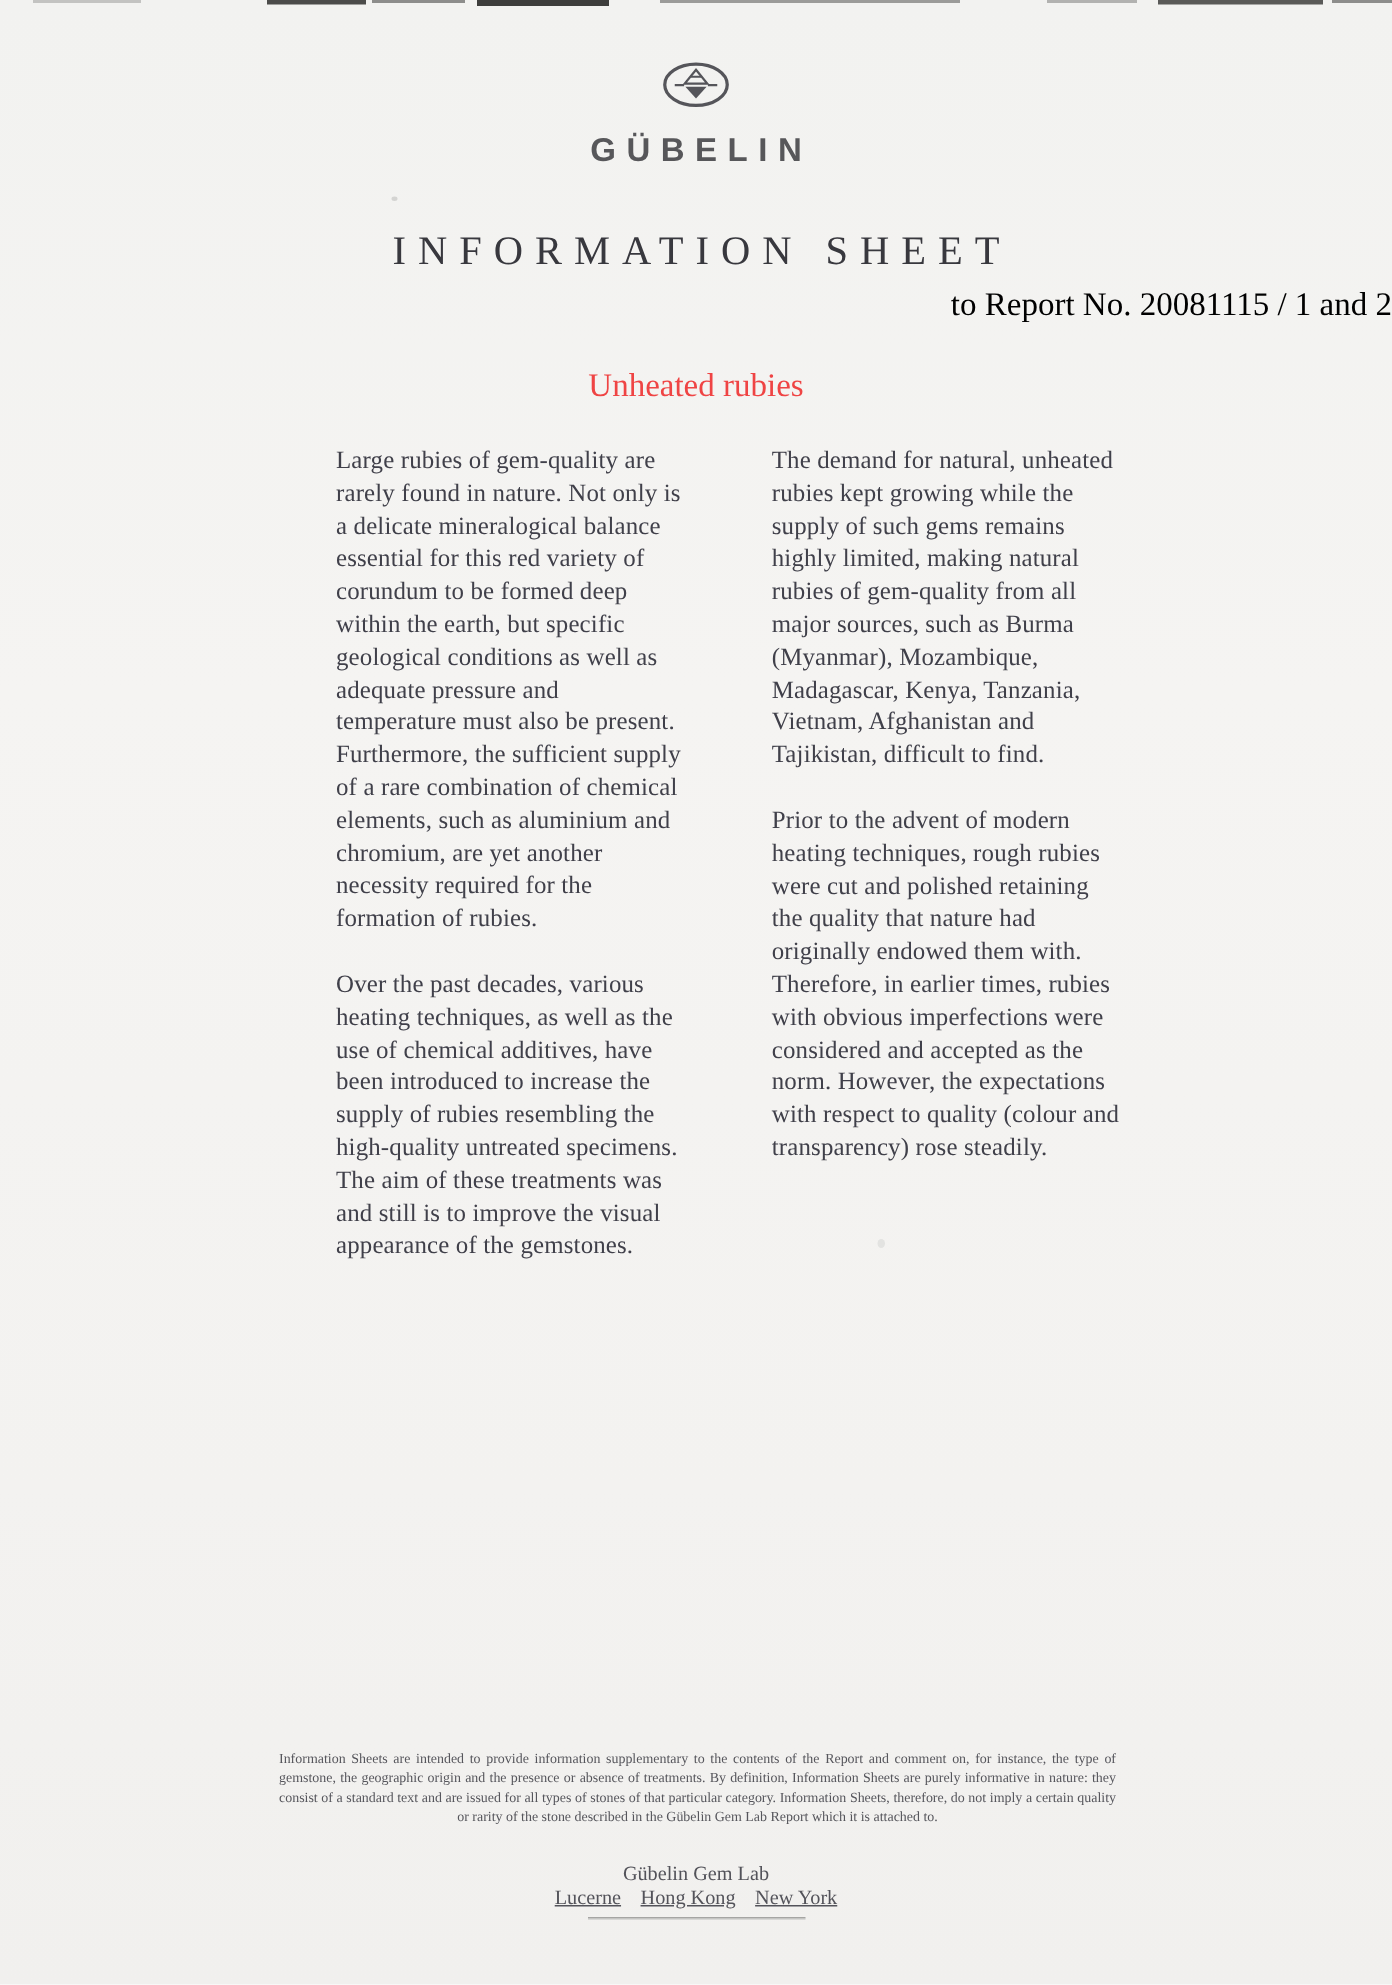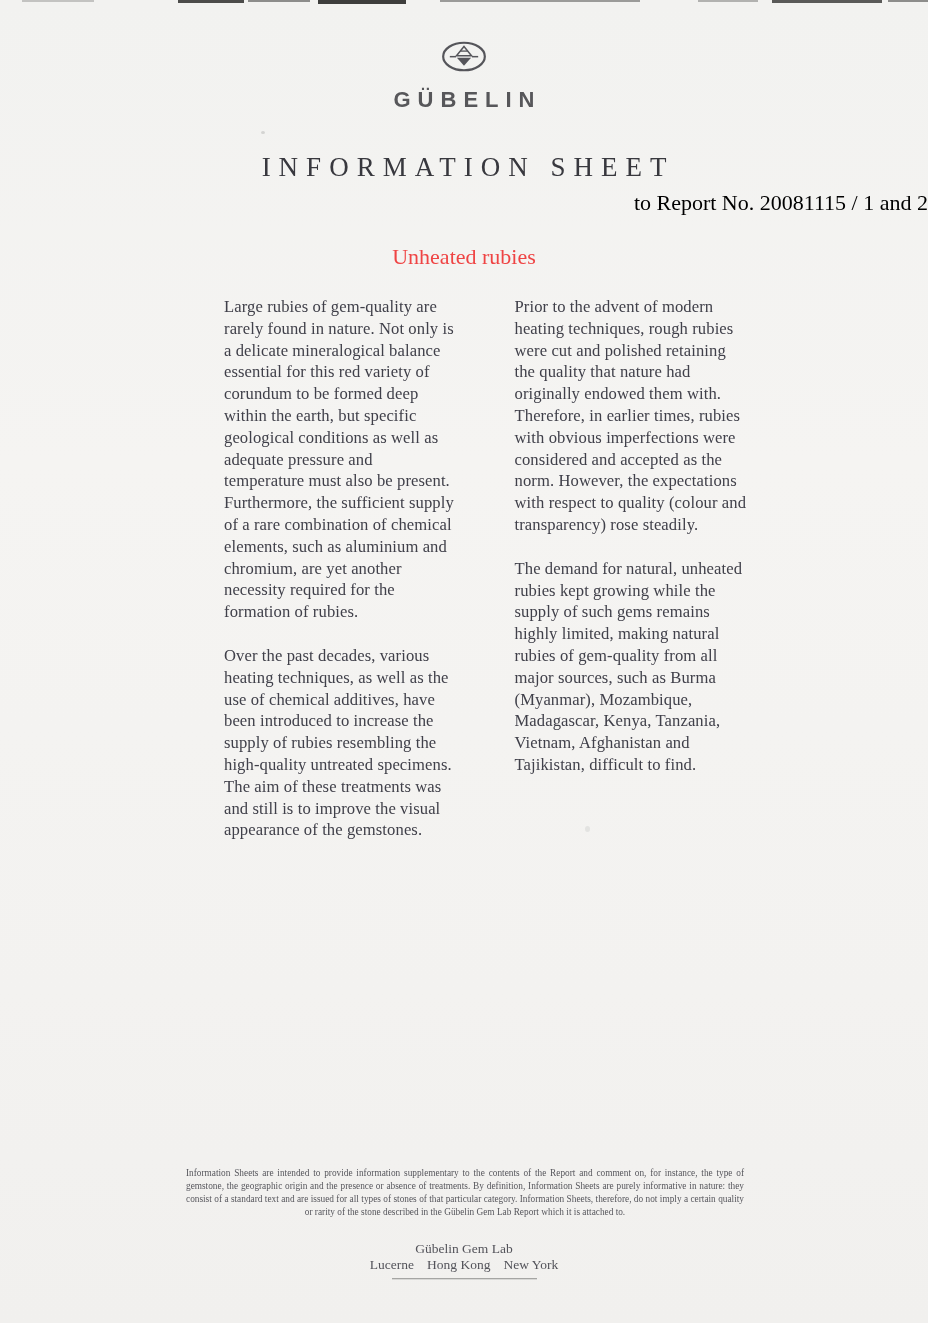--- a/index.html
+++ b/index.html
@@ -62,21 +62,21 @@
     color: #56565c;
     text-align: justify; text-align-last: center;
   }
 
   .page-footer {
     position: absolute; top: 1240px; left: 0; width: 100%;
     text-align: center;
     color: #53535a;
   }
   .footer-lab { font-size: 13.5px; line-height: 17px; font-family: Liberation Serif, serif; }
-  .footer-locations { font-size: 13.5px; line-height: 16px; display: flex; justify-content: center; gap: 13px; }
+  .footer-locations { font-size: 13.5px; line-height: 16px; display: flex; justify-content: center; gap: 13px; text-decoration: underline; }
   .footer-web { font-size: 13.5px; line-height: 17px; letter-spacing: 0.6px; }
   .footer-rule {
     width: 145px; height: 1px; background: #a5a5a3;
     margin: 5px auto 0 auto;
     box-shadow: 0 1px 0 #d8d8d6;
   }
 </style>
 </head>
 <body>
 
@@ -108,22 +108,22 @@
 <div class="doc-title">INFORMATION SHEET</div>
 <div class="doc-subtitle">to Report No. 20081115 / 1 and 2</div>
 <div class="section-heading">Unheated rubies</div>
 
 <div class="columns">
   <div class="col">
     <p>Large rubies of gem-quality are rarely found in nature. Not only is a delicate mineralogical balance essential for this red variety of corundum to be formed deep within the earth, but specific geological conditions as well as adequate pressure and temperature must also be present. Furthermore, the sufficient supply of a rare combination of chemical elements, such as aluminium and chromium, are yet another necessity required for the formation of rubies.</p>
     <p>Over the past decades, various heating techniques, as well as the use of chemical additives, have been introduced to increase the supply of rubies resembling the high-quality untreated specimens. The aim of these treatments was and still is to improve the visual appearance of the gemstones.</p>
   </div>
   <div class="col">
+    <p>The demand for natural, unheated rubies kept growing while the supply of such gems remains highly limited, making natural rubies of gem-quality from all major sources, such as Burma (Myanmar), Mozambique, Madagascar, Kenya, Tanzania, Vietnam, Afghanistan and Tajikistan, difficult to find.</p>
     <p>Prior to the advent of modern heating techniques, rough rubies were cut and polished retaining the quality that nature had originally endowed them with. Therefore, in earlier times, rubies with obvious imperfections were considered and accepted as the norm. However, the expectations with respect to quality (colour and transparency) rose steadily.</p>
-    <p>The demand for natural, unheated rubies kept growing while the supply of such gems remains highly limited, making natural rubies of gem-quality from all major sources, such as Burma (Myanmar), Mozambique, Madagascar, Kenya, Tanzania, Vietnam, Afghanistan and Tajikistan, difficult to find.</p>
   </div>
 </div>
 
 <p class="disclaimer">Information Sheets are intended to provide information supplementary to the contents of the Report and comment on, for instance, the type of gemstone, the geographic origin and the presence or absence of treatments. By definition, Information Sheets are purely informative in nature: they consist of a standard text and are issued for all types of stones of that particular category. Information Sheets, therefore, do not imply a certain quality or rarity of the stone described in the Gübelin Gem Lab Report which it is attached to.</p>
 
 <div class="page-footer">
   <div class="footer-lab">Gübelin Gem Lab</div>
   <div class="footer-locations">
     <span>Lucerne</span>
     <span>Hong Kong</span>

